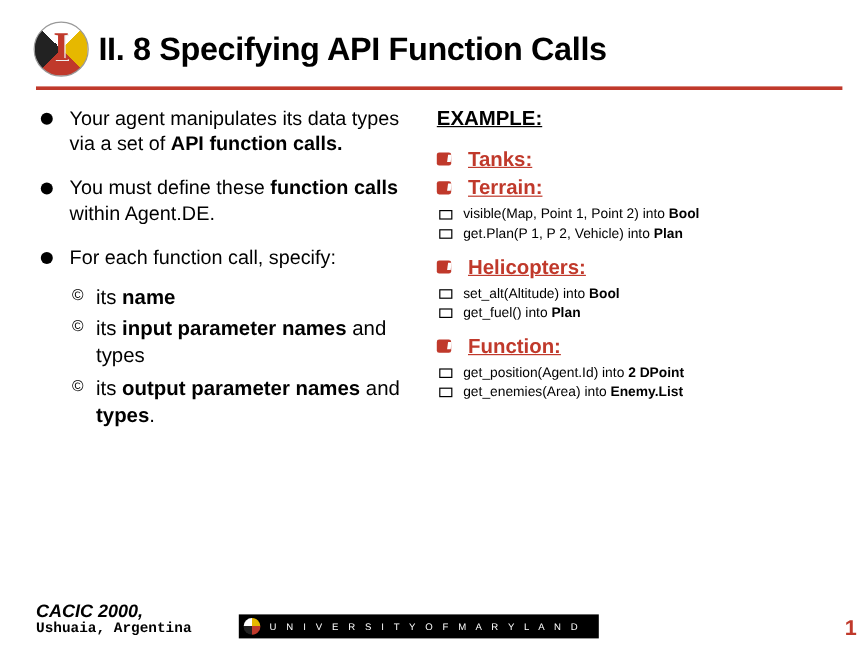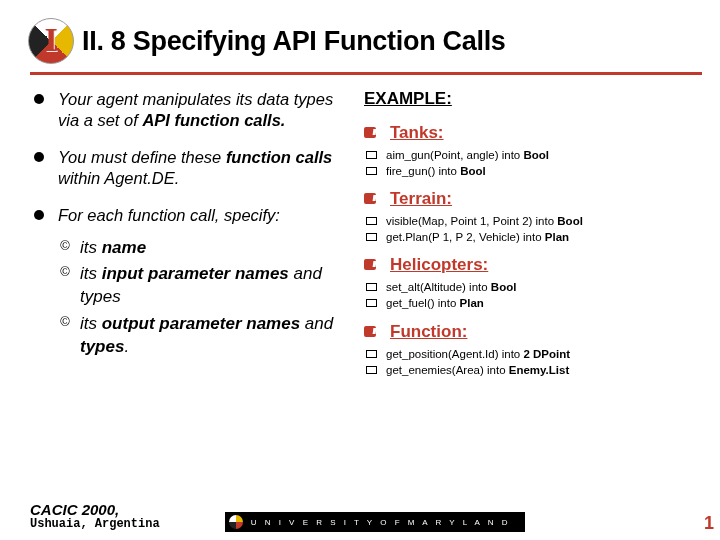--- a/index.html
+++ b/index.html
@@ -56,21 +56,20 @@
   .col-right { width: 330px; padding-left: 10px; }
 
   ul.b1 { list-style: none; }
   ul.b1 > li {
     position: relative;
     padding-left: 24px;
     font-size: 16.5px;
     line-height: 1.28;
     margin-bottom: 16px;
     color: #000;
-    font-style: italic;
   }
   ul.b1 > li::before {
     content: "";
     position: absolute;
     left: 0; top: 5px;
     width: 10px; height: 10px;
     background: #000;
     border-radius: 50%;
   }
   ul.b2 { list-style: none; margin-top: 10px; }
@@ -149,21 +148,21 @@
     align-items: flex-end;
     gap: 27px;
   }
   .conf {
     font-size: 13px;
     line-height: 1.15;
   }
   .conf .c1 { font-weight: bold; font-style: italic; font-size: 15px; }
   .conf .c2 { font-family: "Courier New", monospace; font-weight: bold; font-size: 12px; }
   .umd-bar {
-    margin-left: 38px;
+    margin-left: 12px;
     width: 300px; height: 20px;
     background: #000;
     color: #fff;
     font-size: 8px;
     letter-spacing: 3px;
     display: flex;
     align-items: center;
     padding-left: 26px;
     position: relative;
   }
@@ -202,24 +201,20 @@
             <li>its <b>name</b></li>
             <li>its <b>input parameter names</b> and types</li>
             <li>its <b>output parameter names</b> and <b>types</b>.</li>
           </ul></li>
       </ul>
   </div>
   <div class="col-right">
     <div class="example-hd">EXAMPLE:</div>
     <ul class="r1" id="right-list">
         <li>Tanks:</li>
-        <ul class="r2">
-          <li>aim_gun(Point, angle) into <b>Bool</b></li>
-          <li>fire_gun() into <b>Bool</b></li>
-        </ul>
         <li>Terrain:</li>
         <ul class="r2">
           <li>visible(Map, Point 1, Point 2) into <b>Bool</b></li>
           <li>get.Plan(P 1, P 2, Vehicle) into <b>Plan</b></li>
         </ul>
         <li>Helicopters:</li>
         <ul class="r2">
           <li>set_alt(Altitude) into <b>Bool</b></li>
           <li>get_fuel() into <b>Plan</b></li>
         </ul>

